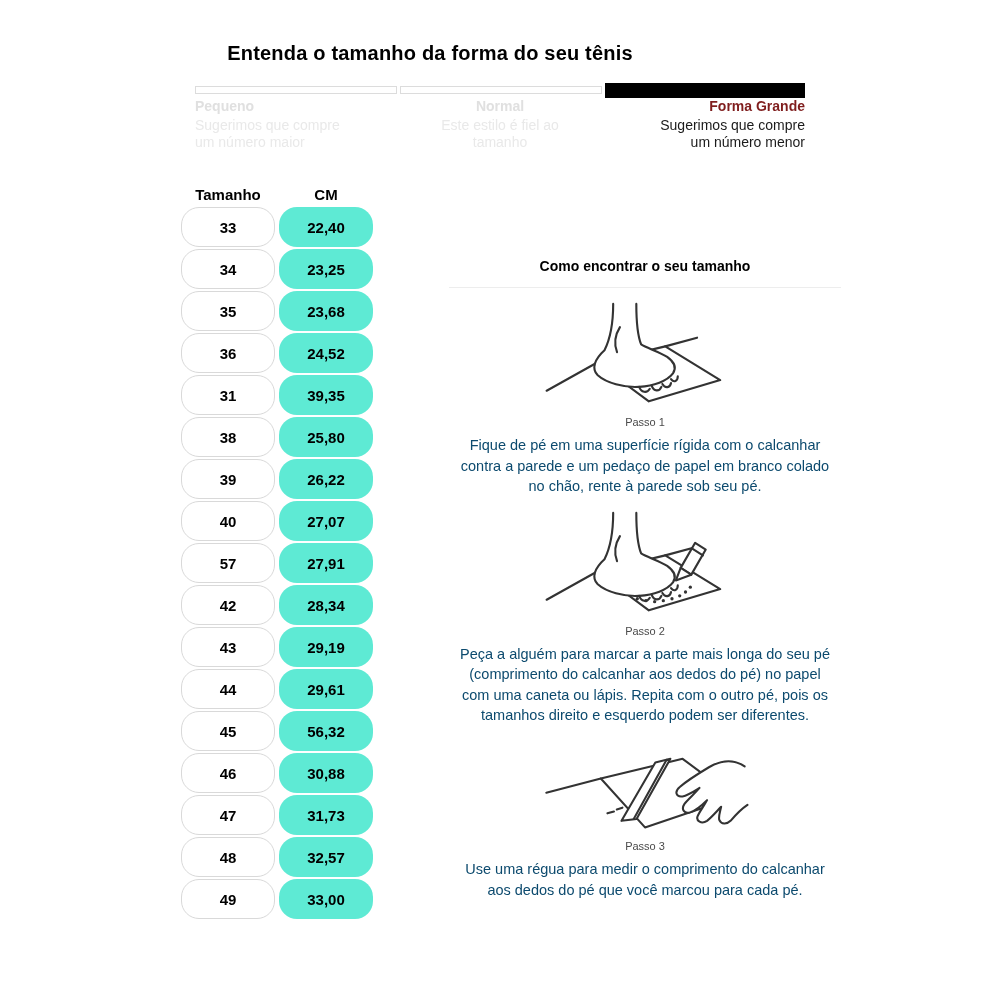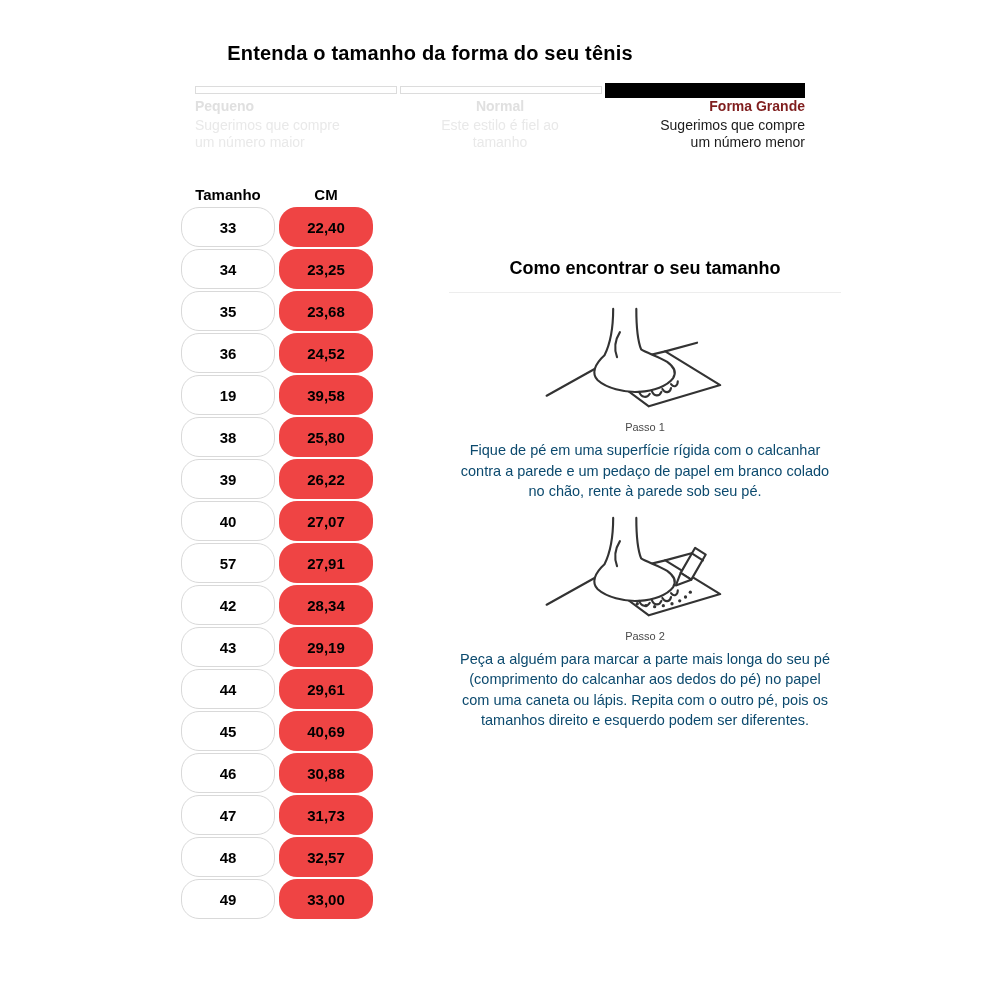--- a/index.html
+++ b/index.html
@@ -26,25 +26,25 @@
   .meter-label.active .ml-desc{color:#1b1b1b;}
 
   
   .size-table{position:absolute;left:181px;top:183px;display:grid;
     grid-template-columns:94px 94px;column-gap:4px;row-gap:2px;}
   .th{height:22px;display:flex;align-items:center;justify-content:center;
     font-size:15px;font-weight:700;}
   .cell{height:40px;display:flex;align-items:center;justify-content:center;
     font-size:15px;font-weight:700;box-sizing:border-box;border-radius:18px;}
   .cell-size{background:#fff;border:1px solid #d9d9d9;}
-  .cell-cm{background:#ef4444;}
+  .cell-cm{background:#5eead4;}
 
   
   .guide{position:absolute;left:430px;top:258px;width:430px;}
-  .guide-title{text-align:center;font-size:18px;font-weight:700;}
+  .guide-title{text-align:center;font-size:14px;font-weight:700;}
   .guide-divider{width:392px;margin:13px auto 0;border-top:1px solid #ededed;height:0;}
   .step{margin-top:14px;}
   .step-illustration{display:block;margin:0 auto;}
   .step-label{text-align:center;font-size:11px;color:#4a4a4a;margin-top:6px;}
   .step-text{text-align:center;font-size:14.5px;line-height:1.42;margin:7px auto 0;
     max-width:410px;white-space:pre-line;color:#0c4a6e;}
 </style>
 </head>
 <body>
 
@@ -80,38 +80,38 @@
   <div class="th">CM</div>
 
 <div class="cell cell-size">33</div>
     <div class="cell cell-cm">22,40</div>
     <div class="cell cell-size">34</div>
     <div class="cell cell-cm">23,25</div>
     <div class="cell cell-size">35</div>
     <div class="cell cell-cm">23,68</div>
     <div class="cell cell-size">36</div>
     <div class="cell cell-cm">24,52</div>
-    <div class="cell cell-size">19</div>
-    <div class="cell cell-cm">39,58</div>
+    <div class="cell cell-size">31</div>
+    <div class="cell cell-cm">39,35</div>
     <div class="cell cell-size">38</div>
     <div class="cell cell-cm">25,80</div>
     <div class="cell cell-size">39</div>
     <div class="cell cell-cm">26,22</div>
     <div class="cell cell-size">40</div>
     <div class="cell cell-cm">27,07</div>
     <div class="cell cell-size">57</div>
     <div class="cell cell-cm">27,91</div>
     <div class="cell cell-size">42</div>
     <div class="cell cell-cm">28,34</div>
     <div class="cell cell-size">43</div>
     <div class="cell cell-cm">29,19</div>
     <div class="cell cell-size">44</div>
     <div class="cell cell-cm">29,61</div>
     <div class="cell cell-size">45</div>
-    <div class="cell cell-cm">40,69</div>
+    <div class="cell cell-cm">56,32</div>
     <div class="cell cell-size">46</div>
     <div class="cell cell-cm">30,88</div>
     <div class="cell cell-size">47</div>
     <div class="cell cell-cm">31,73</div>
     <div class="cell cell-size">48</div>
     <div class="cell cell-cm">32,57</div>
     <div class="cell cell-size">49</div>
     <div class="cell cell-cm">33,00</div>
   </div>
 
@@ -166,13 +166,29 @@
           <circle cx="157" cy="79" r="1.7"></circle>
       </g>
     </svg>
     <div class="step-label">Passo 2</div>
     <div class="step-text">Peça a alguém para marcar a parte mais longa do seu pé
 (comprimento do calcanhar aos dedos do pé) no papel
 com uma caneta ou lápis. Repita com o outro pé, pois os
 tamanhos direito e esquerdo podem ser diferentes.</div>
   </div>
 
+  <div class="step">
+    <svg class="step-illustration" width="216" height="94" viewBox="0 0 220 100">
+      <g stroke="#333" stroke-width="2.2" fill="none" stroke-linecap="round" stroke-linejoin="round">
+        <path d="M5 56 L63 41"></path>
+        <path d="M63 41 L150 20 L205 61 L110 93 Z" fill="#fff"></path>
+        <path d="M121 24 L137 20 L101 84 L85 86 Z" fill="#fff"></path>
+        <path d="M133 21 L98 84"></path>
+        <path d="M70 78 l7 -2"></path>
+        <path d="M80 74 l6 -2"></path>
+        <path d="M216 28 C204 20 190 22 178 29 C168 35 155 43 147 50 C141 55 143 61 150 60 C156 59 163 54 168 51 C163 57 156 63 152 68 C148 74 152 79 158 77 C164 75 172 68 176 64 C173 70 168 76 166 81 C164 86 170 90 176 86 C182 81 187 75 191 71 C190 76 188 81 189 85 C191 90 197 90 201 86 C207 79 213 73 219 69" fill="#fff"></path>
+      </g>
+    </svg>
+    <div class="step-label">Passo 3</div>
+    <div class="step-text">Use uma régua para medir o comprimento do calcanhar
+aos dedos do pé que você marcou para cada pé.</div>
+  </div>
 </div>
 
 </body></html>

